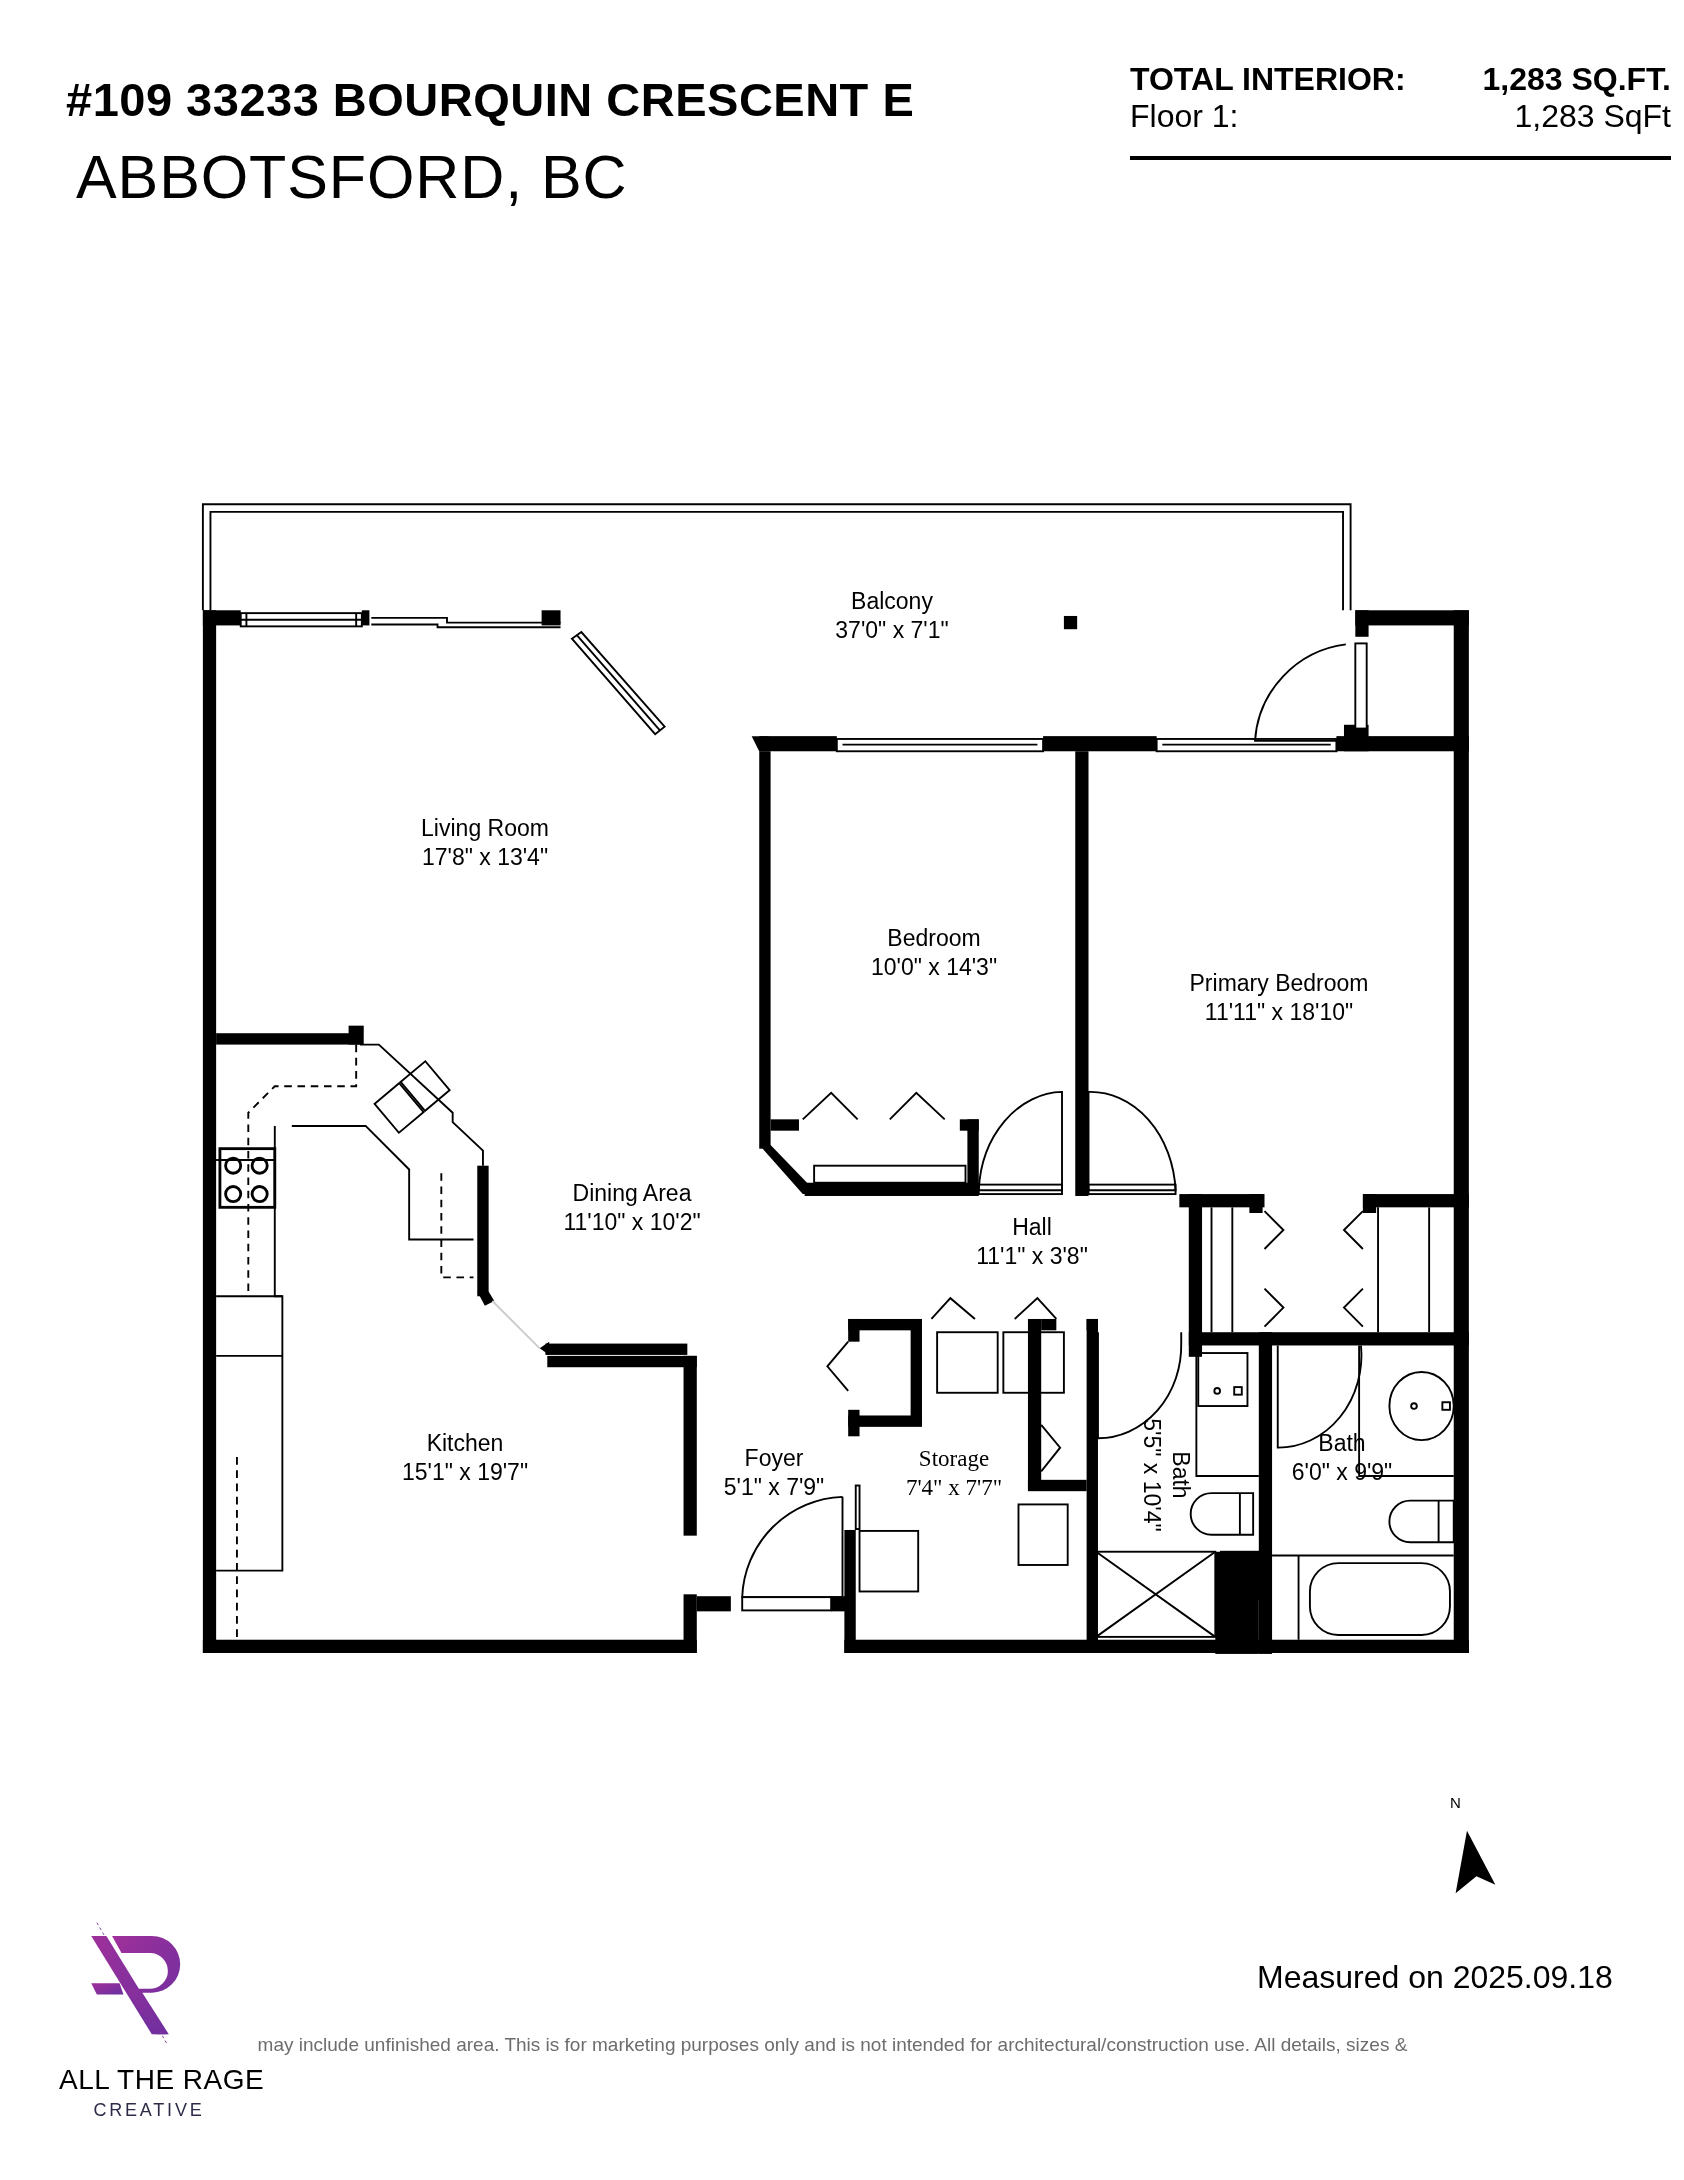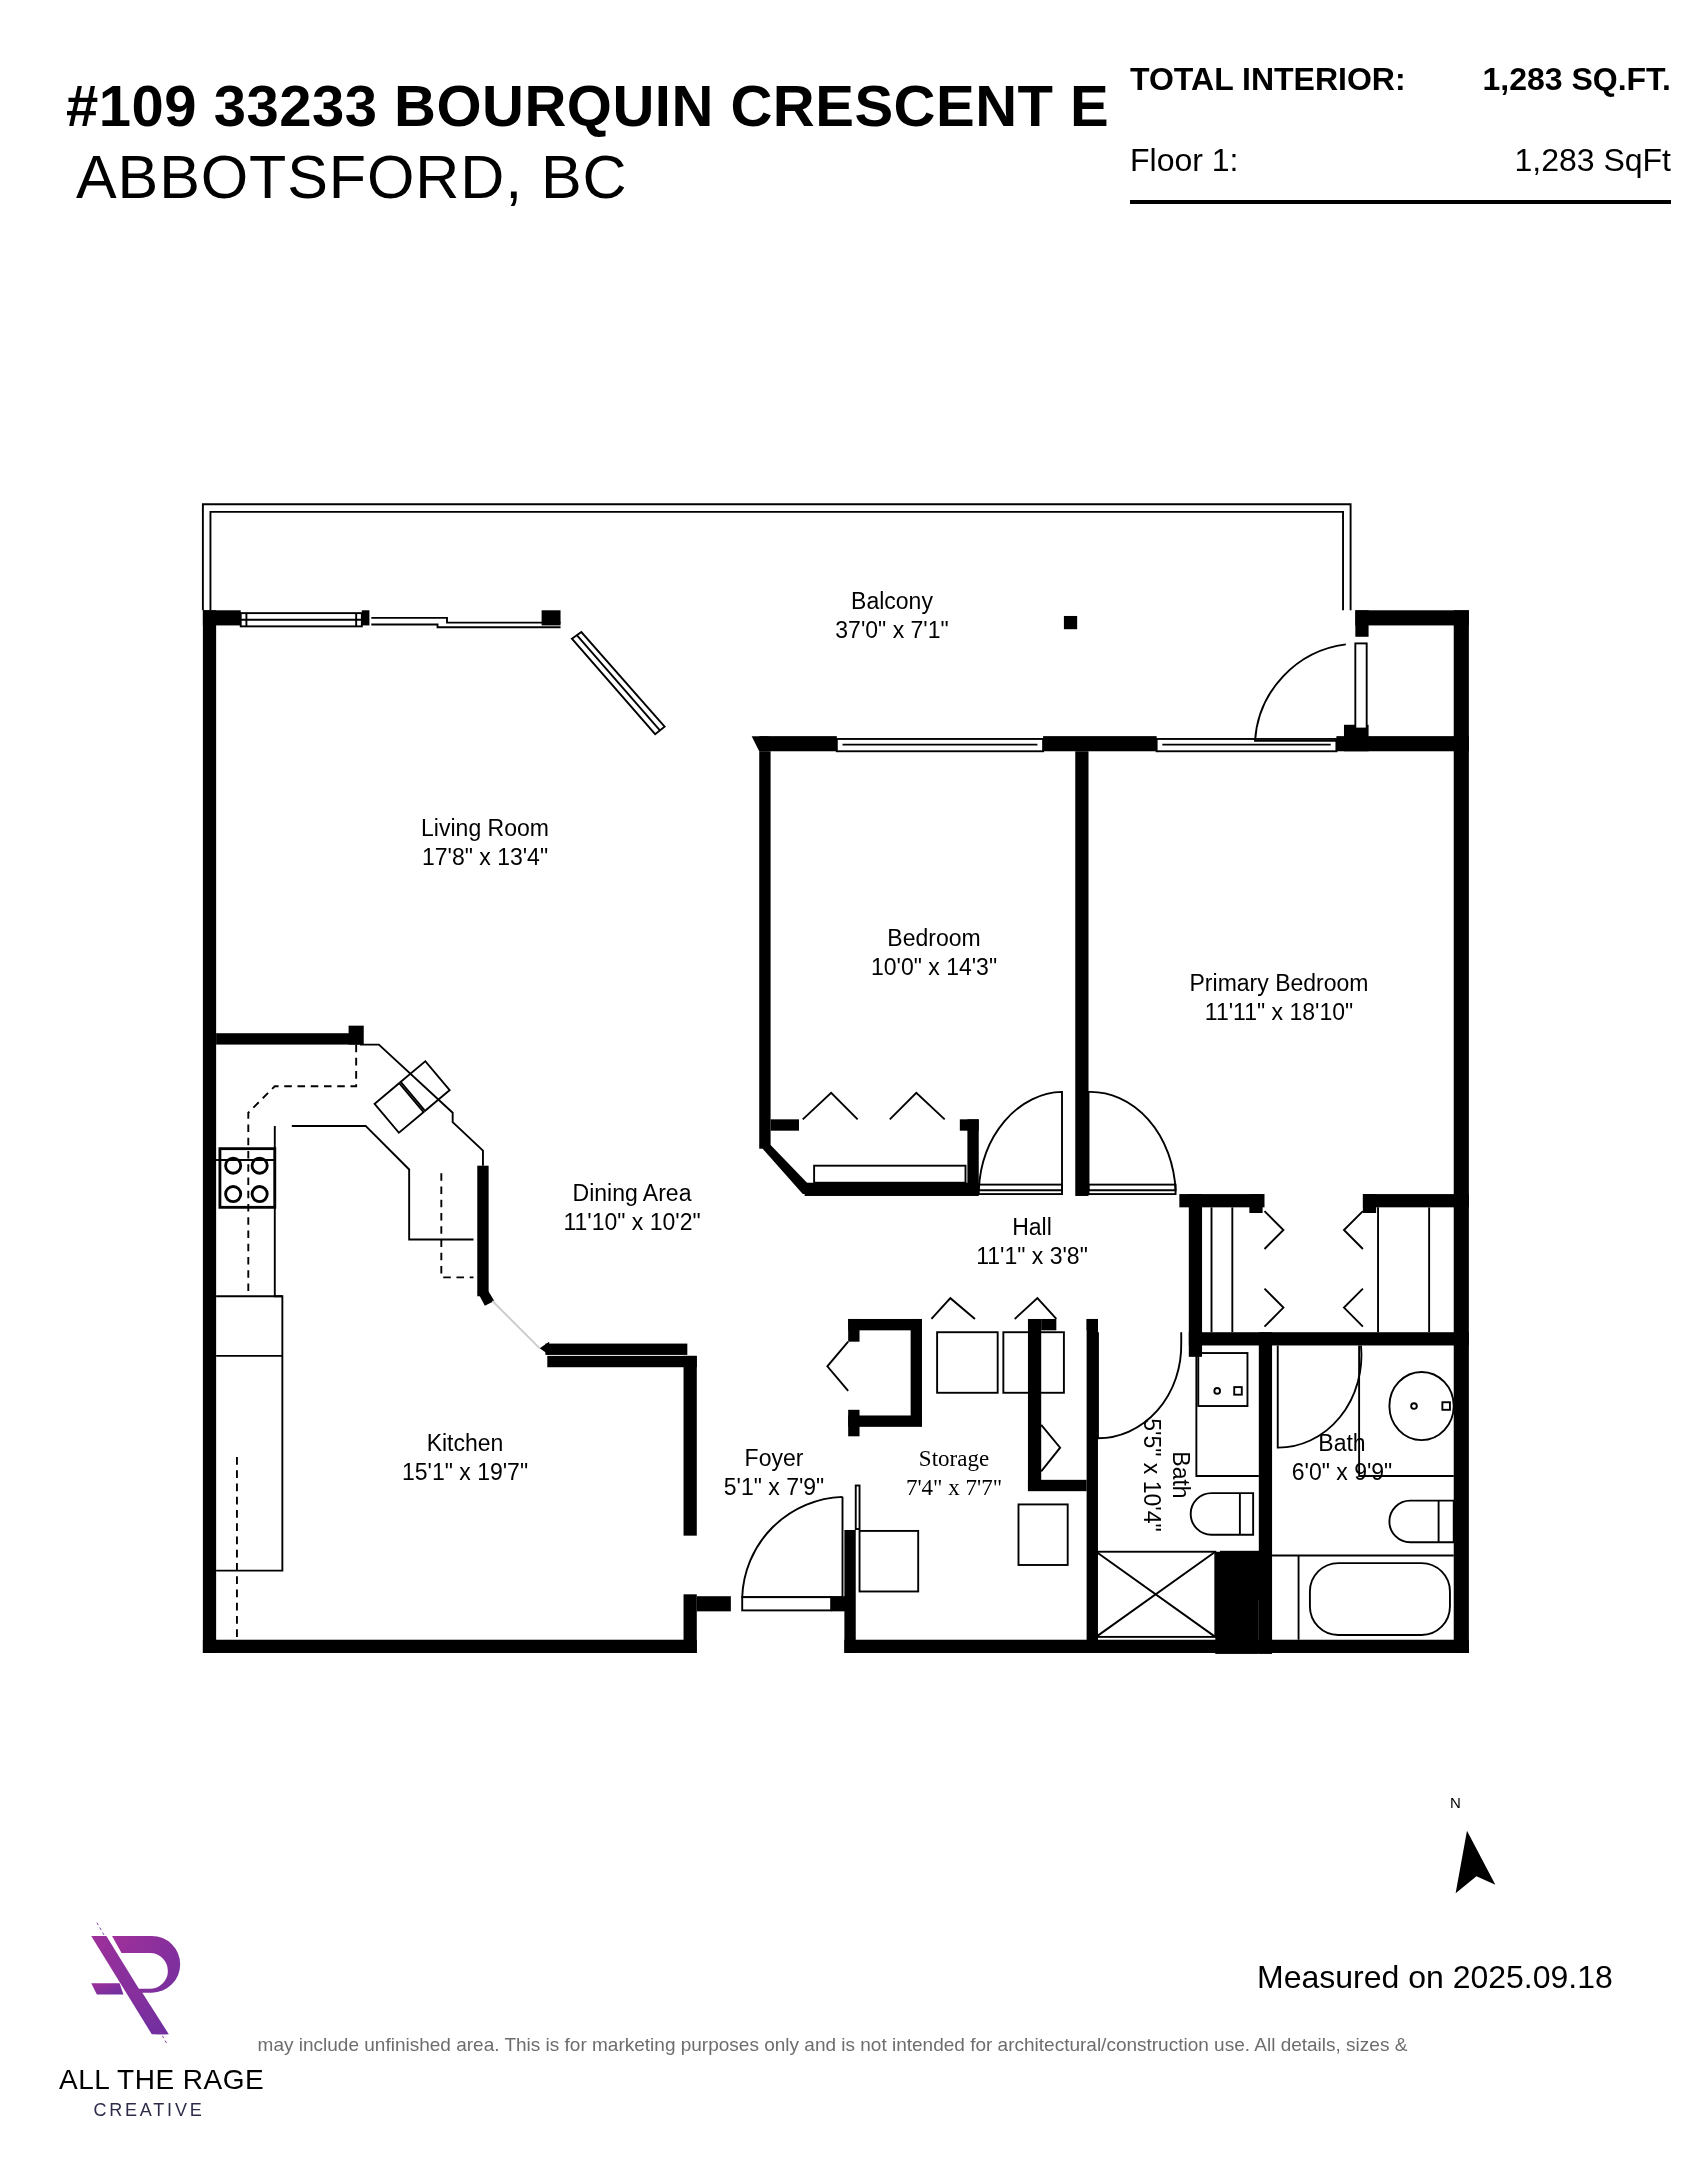--- a/index.html
+++ b/index.html
@@ -1,23 +1,23 @@
 <!DOCTYPE html>
 <html style="font-size:15px"><head>
 <meta charset="utf-8">
 <style>
   html, body { margin: 0; padding: 0; background: #ffffff; }
   body { width: 1685px; height: 2180px; position: relative; overflow: hidden; font-family: "Liberation Sans", sans-serif; color: #000; }
   .abs { position: absolute; }
-  .address { left: 66px; top: 72px; font-size: 58px; font-weight: bold; letter-spacing: 0.5px; white-space: nowrap; }
+  .address { left: 66px; top: 72px; font-size: 47px; font-weight: bold; letter-spacing: 0.5px; white-space: nowrap; }
   .city { left: 76px; top: 142px; font-size: 61px; font-weight: normal; letter-spacing: 0.9px; white-space: nowrap; }
   .area-block { left: 1130px; top: 61px; width: 541px; }
   .area-total { font-size: 32px; font-weight: bold; white-space: nowrap; display: flex; justify-content: space-between; }
   .area-row { display: flex; justify-content: space-between; font-size: 32px; }
-  .area-row.r1 { margin-top: 44px; }
+  .area-row.r1 { }
   .area-divider { height: 3.8px; background: #000; margin-top: 21px; margin-bottom: 24.6px; }
   .plan { left: 0; top: 0; }
   .room-label { position: absolute; text-align: center; font-size: 23px; line-height: 29px; white-space: nowrap; transform: translateX(-50%); }
   .room-label .dim { display: block; }
   .vertical { transform: translateX(-50%) rotate(90deg); transform-origin: center center; }
   .north-label { left: 1450px; top: 1794px; font-size: 15px; }
   .measured { left: 1257px; top: 1959px; font-size: 32px; white-space: nowrap; }
   .disclaimer { left: 246px; top: 2033px; width: 1173px; text-align: center; font-size: 19px; line-height: 24.6px; color: #6d6d6d; }
   .logo { left: 59px; top: 1921px; width: 180px; text-align: center; }
   .logo-name { font-size: 28px; letter-spacing: 0.5px; margin-top: 16px; white-space: nowrap; }

